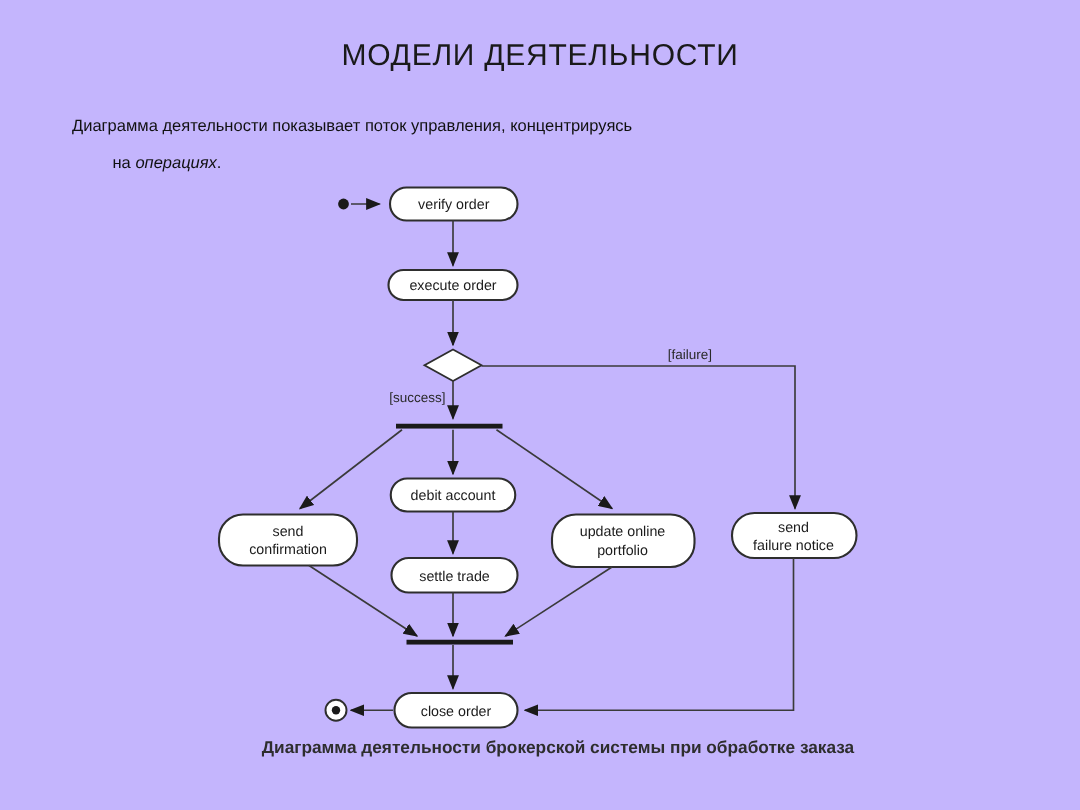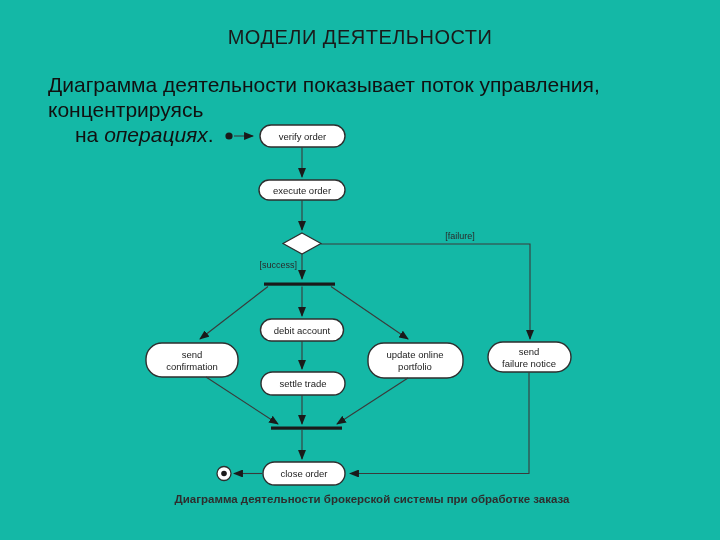--- a/index.html
+++ b/index.html
@@ -1,28 +1,28 @@
 <!DOCTYPE html>
 <html><head>
 <meta charset="utf-8">
 <style>
   html,body{margin:0;padding:0;background:#e8e8e8;}
   .slide{
-    position:relative;width:720px;height:540px;background:#14b8a6;
+    position:relative;width:720px;height:540px;background:#c4b5fd;
     font-family:"Liberation Sans",sans-serif;color:#1b1b1b;overflow:hidden;
     margin:0 auto;
   }
   .title{
     position:absolute;top:26px;left:0;width:720px;margin:0;
     text-align:center;font-size:20px;font-weight:400;letter-spacing:0.5px;
     color:#1a1a1a;
   }
   .intro{
     position:absolute;top:72px;left:48px;width:640px;margin:0;
-    font-size:21px;line-height:25px;color:#111;
+    font-size:11px;line-height:25px;color:#111;
   }
   .intro .line2{display:inline-block;padding-left:27px;}
   .intro .emph{font-weight:normal;font-style:italic;}
   .diagram-svg{position:absolute;left:0;top:118px;}
   .caption{
     position:absolute;top:493px;left:0;width:720px;text-align:center;
     font-size:11.5px;font-weight:bold;color:#2e2e2e;
     transform:translateX(12px);
   }
   

